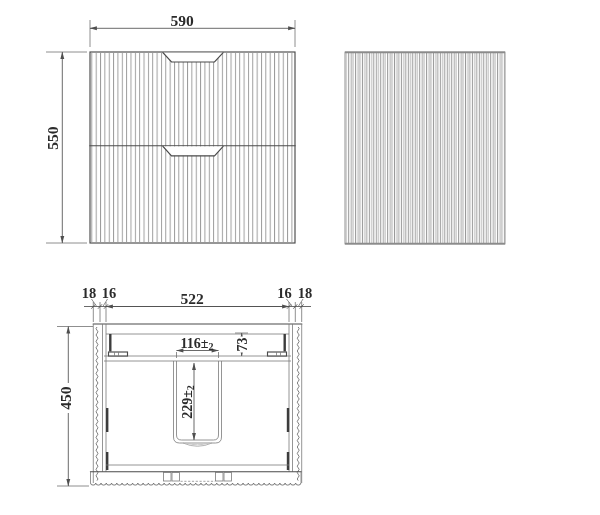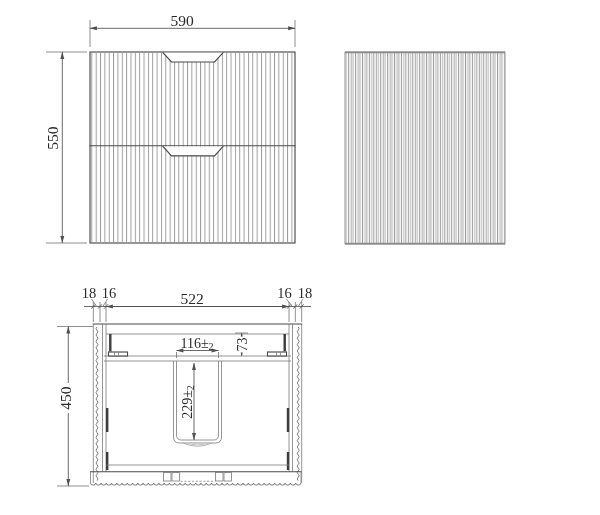--- a/index.html
+++ b/index.html
@@ -1,16 +1,16 @@
 <!DOCTYPE html>
 <html><head>
 <meta charset="utf-8">
 <style>
   html,body{margin:0;padding:0;background:#ffffff;width:600px;height:515px;overflow:hidden;}
-  #canvas{width:600px;height:515px;}
+  #canvas{width:600px;height:515px;font-weight:bold;}
   svg{display:block;}
   .ol  {stroke:#4a4a4a;stroke-width:1.15;fill:none;stroke-linecap:square;}
   .olw {stroke:#4a4a4a;stroke-width:1.15;fill:#ffffff;stroke-linecap:square;}
   .thin{stroke:#7a7a7a;stroke-width:0.8;fill:none;}
   .dim {stroke:#4f4f4f;stroke-width:0.85;fill:none;}
   .ext {stroke:#6a6a6a;stroke-width:0.75;fill:none;}
   .hw  {stroke:#3c3c3c;stroke-width:2.4;fill:none;}
   .wavy{stroke:#6f6f6f;stroke-width:0.9;fill:none;}
   .dimtxt {font-family:"Liberation Serif",serif;font-size:15.5px;fill:#2b2b2b;}
   .dimtxt2{font-family:"Liberation Serif",serif;font-size:14.5px;fill:#2b2b2b;}

